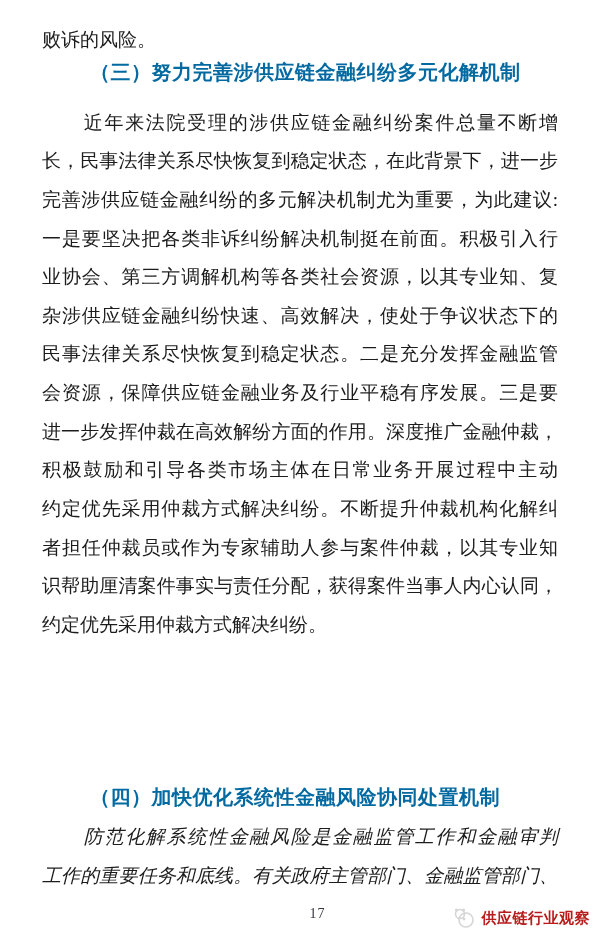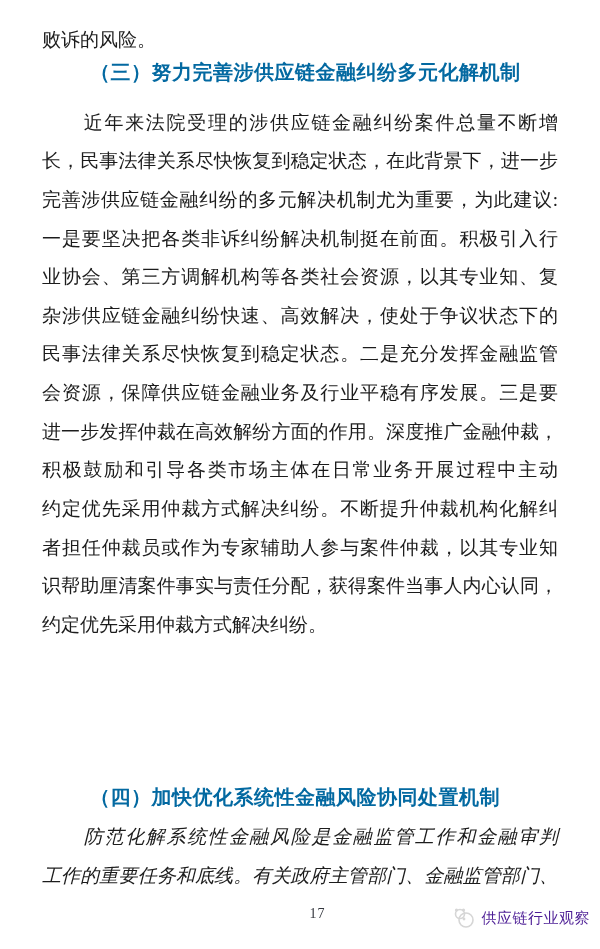--- a/index.html
+++ b/index.html
@@ -90,23 +90,23 @@
     position: absolute;
     right: 10px;
     top: 905px;
     display: flex;
     align-items: center;
     gap: 5px;
     color: #d2d2d2;
   }
   .watermark-label {
     font-size: 15px;
-    font-weight: normal;
+    font-weight: bold;
     letter-spacing: 0.5px;
-    color: #4c1d95;
+    color: #b91c1c;
     font-family: "Liberation Sans", "DejaVu Sans", sans-serif;
   }
   .watermark-icon {
     width: 26px;
     height: 26px;
     display: inline-block;
   }
 </style>
 </head>
 <body>

